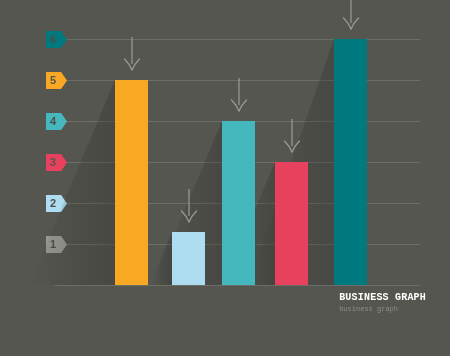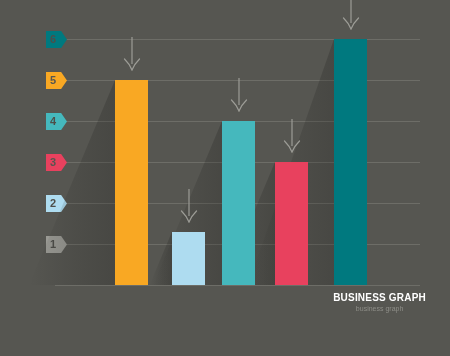--- a/index.html
+++ b/index.html
@@ -53,21 +53,22 @@
 
   
   .arrow{position:absolute;}
   .arrow svg{display:block;}
 
   
   #caption{
     position:absolute;
     right:24px;
     bottom:42px;
-    text-align:center;
+    text-align:left;
+    font-family:Liberation Mono, monospace;
   }
   #caption .title{
     font-size:10px;
     font-weight:bold;
     color:#ffffff;
     letter-spacing:0.2px;
     line-height:12px;
     white-space:nowrap;
   }
   #caption .subtitle{

